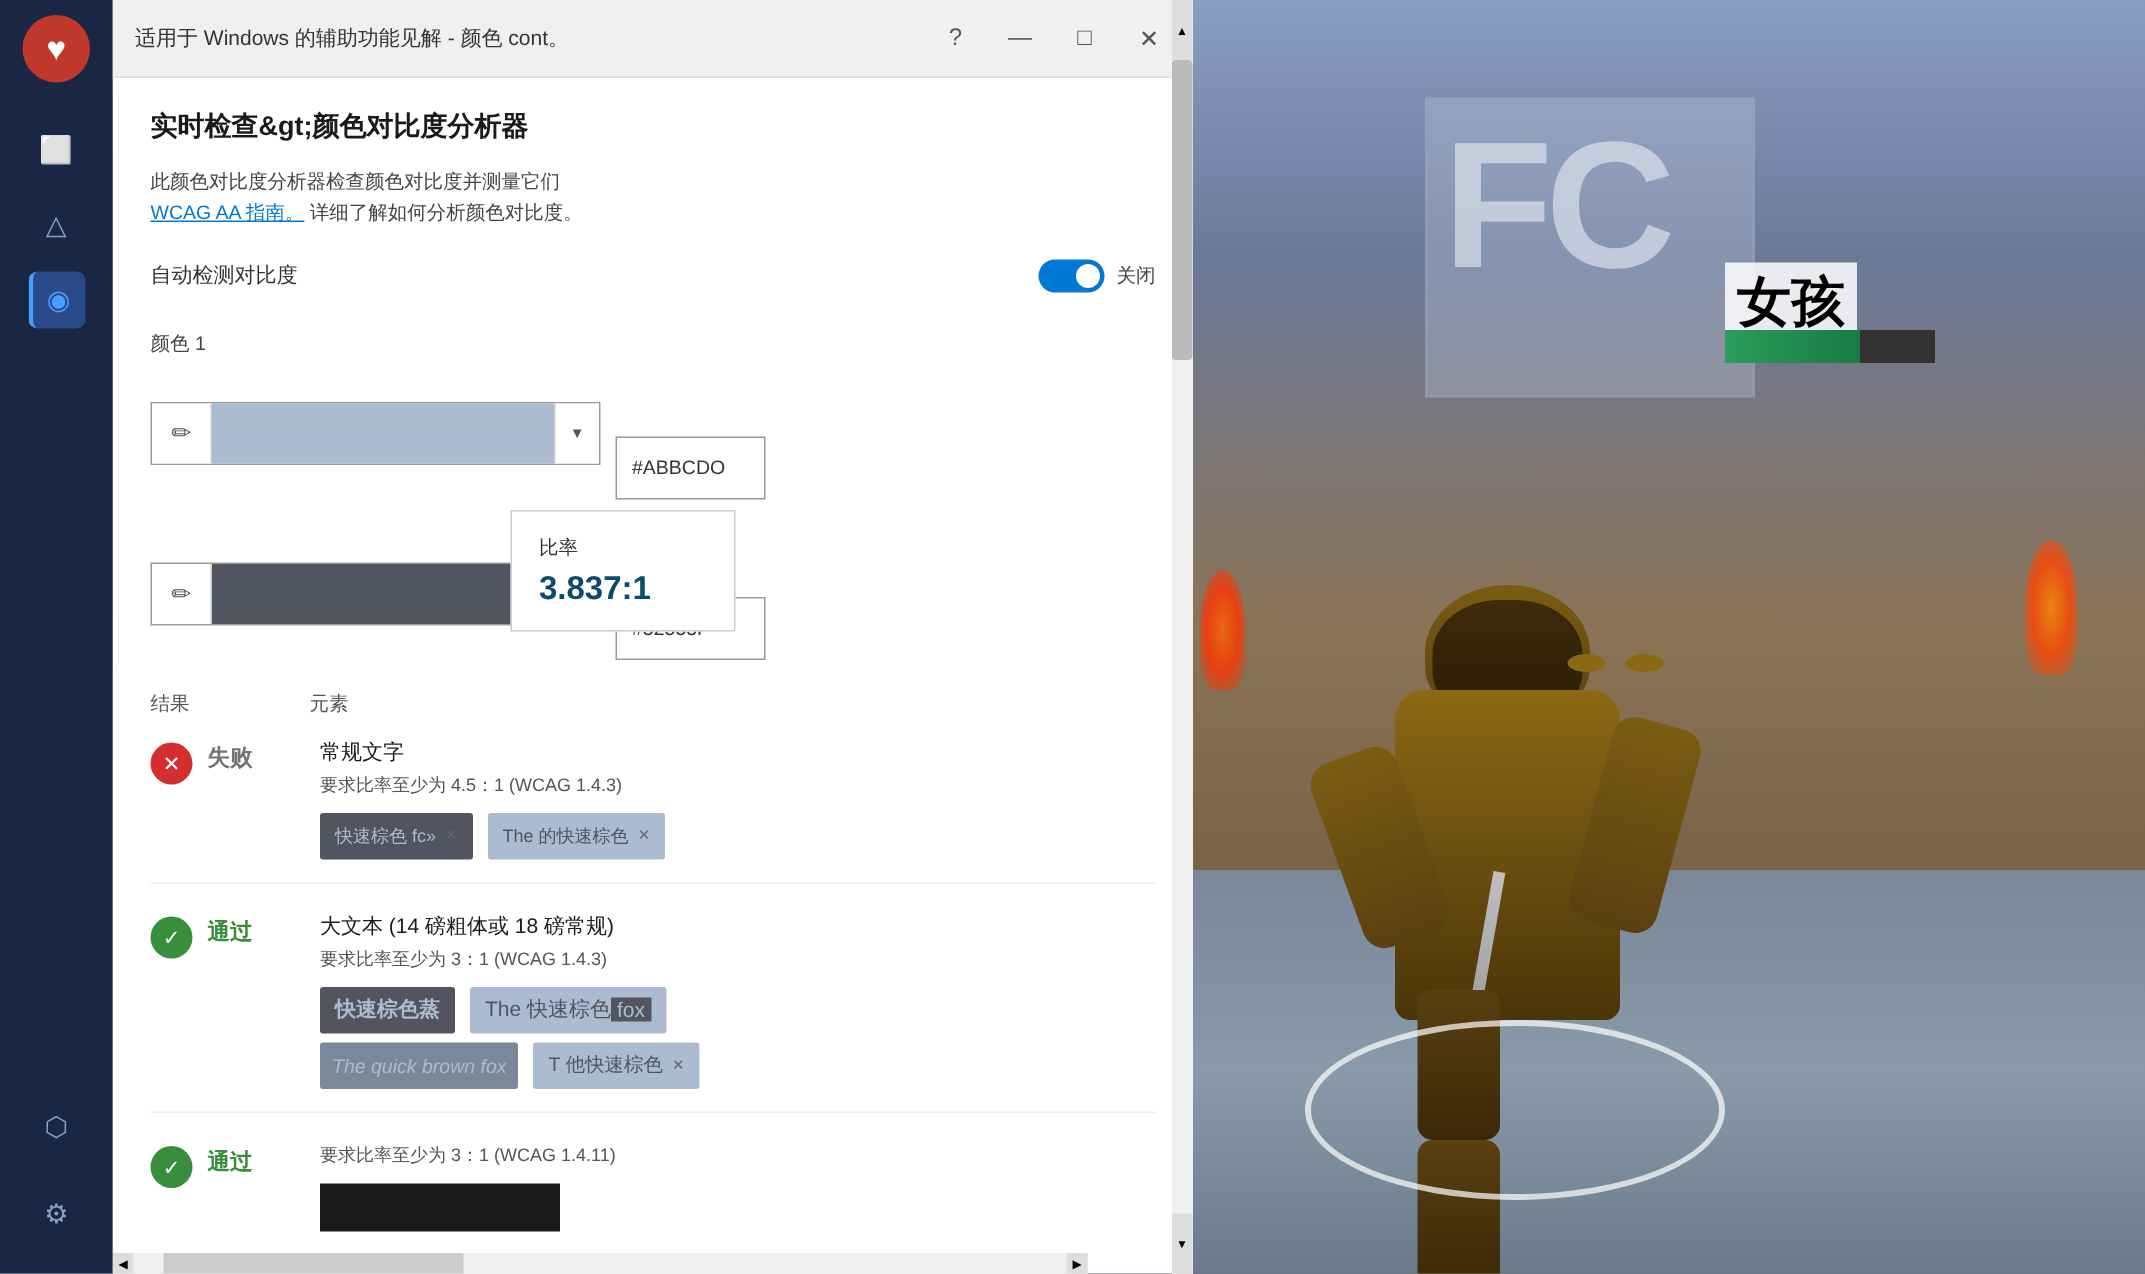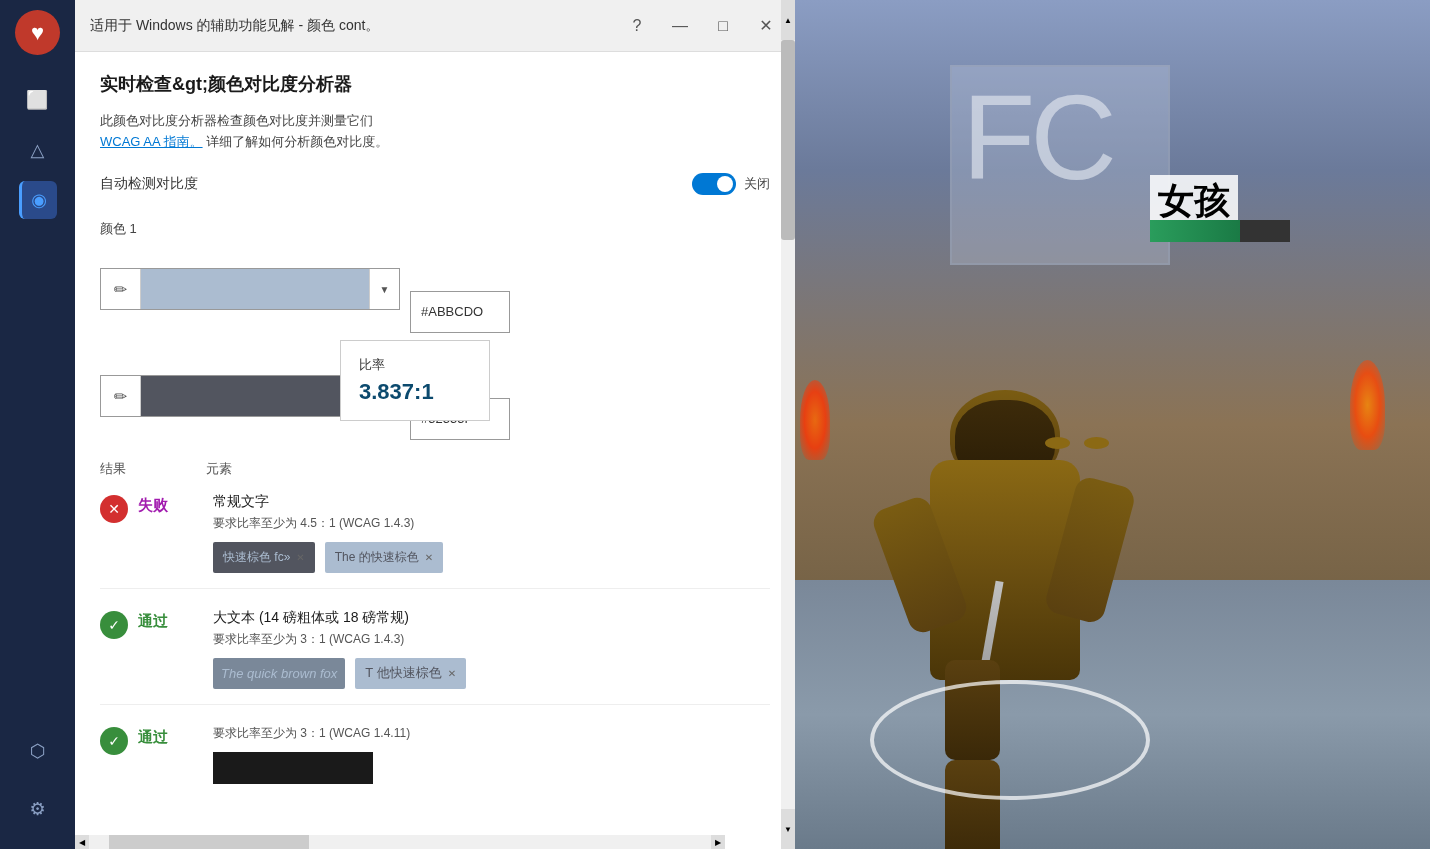--- a/index.html
+++ b/index.html
@@ -161,21 +161,21 @@
     .fc-text {
       position: absolute;
       left: 950px; top: 65px;
       width: 220px;
       height: 200px;
       background: rgba(200,210,230,0.3);
       border: 2px solid rgba(150,160,180,0.5);
     }
     .fc-letters {
       font-size: 120px;
-      font-weight: 400;
+      font-weight: 700;
       color: rgba(220,225,235,0.7);
       letter-spacing: -5px;
       line-height: 1;
       padding: 10px;
       font-family: Impact, Arial Black, sans-serif;
     }
 
     
     .girl-label {
       position: absolute;
@@ -466,21 +466,21 @@
     .result-icon.fail { background: #d32f2f; color: white; }
     .result-icon.pass { background: #388e3c; color: white; }
 
     .result-status {
       font-size: 15px;
       font-weight: 600;
       margin-right: 30px;
       min-width: 45px;
       margin-top: 3px;
     }
-    .result-status.fail { color: #a21caf; }
+    .result-status.fail { color: #737373; }
     .result-status.pass { color: #388e3c; }
 
     .result-detail {
       flex: 1;
     }
     .result-title {
       font-size: 14px;
       color: #1a1a1a;
       margin-bottom: 4px;
     }
@@ -757,20 +757,29 @@
 
       <div class="result-row">
         <div class="result-icon pass">✓</div>
         <span class="result-status pass">通过</span>
         <div class="result-detail">
           <div class="result-title">大文本 (14 磅粗体或 18 磅常规)</div>
           <div class="result-subtitle">
             <span>要求比率至少为 3：1 (WCAG 1.4.3)</span>
           </div>
 
+          <div class="sample-row" style="margin-bottom:6px;">
+            <div class="sample-chip chip-pass-1" style="background:#52555f;color:#abbcd0;font-size:14px;font-weight:bold;">
+              <span>快速棕色蒸</span>
+            </div>
+            <div class="sample-chip chip-pass-2" style="background:#abbcd0;color:#52555f;font-size:14px;">
+              <span>The 快速棕色 </span>
+              <span style="background:#52555f;color:#abbcd0;padding:0 4px;">fox</span>
+            </div>
+          </div>
 
           <div class="sample-row">
             <div class="qbf-sample-1 sample-chip">
               <span>The quick brown fox</span>
             </div>
             <div class="sample-chip" style="background:#abbcd0;color:#52555f;font-size:13px;">
               <span>T 他快速棕色</span>
               <span class="chip-close">✕</span>
             </div>
           </div>

